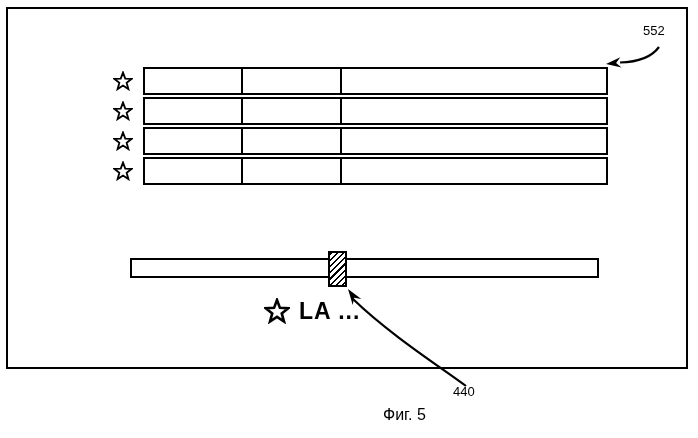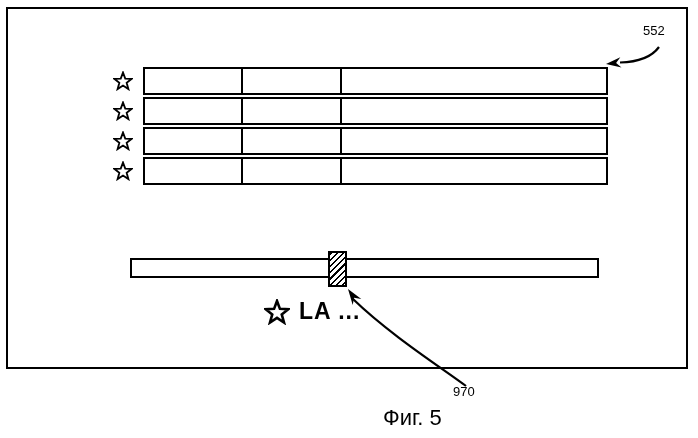--- a/index.html
+++ b/index.html
@@ -61,39 +61,39 @@
     left: 328px; top: 251px;
     width: 15px; height: 32px;
     border: 2px solid #000;
     background: repeating-linear-gradient(135deg, #000 0px, #000 1.6px, #fff 1.6px, #fff 4.4px);
     z-index: 3;
   }
   
   .slider-caption {
     position: absolute;
     left: 264px; top: 298px;
-    display: flex; align-items: center; gap: 9px;
+    display: flex; gap: 9px;
     font-weight: bold; font-size: 23px;
     letter-spacing: 1px;
     z-index: 2;
   }
   
   .ref-label {
     position: absolute;
     font-size: 13px;
     line-height: 1;
     z-index: 4;
   }
   .ref-552 { left: 643px; top: 24px; }
   .ref-550 { left: 453px; top: 385px; }
   
   .fig-caption {
     position: absolute;
     left: 383px; top: 405px;
-    font-size: 22px;
+    font-size: 16px;
     line-height: 1.2;
   }
   
   .overlay {
     position: absolute;
     left: 0; top: 0;
     width: 698px; height: 438px;
     z-index: 5;
     pointer-events: none;
   }
@@ -157,21 +157,21 @@
   <div class="slider-handle"></div>
 
   <div class="slider-caption">
     <svg class="star-icon" width="26" height="26" viewBox="0 0 24 24">
       <polygon points="12,1.8 14.7,9.08 22.46,9.4 16.37,14.22 18.47,21.7 12,17.4 5.53,21.7 7.63,14.22 1.54,9.4 9.3,9.08" fill="#ffffff" stroke="#000000" stroke-width="2.4" stroke-linejoin="miter"></polygon>
     </svg>
     <span>LA ...</span>
   </div>
 
   <div class="ref-label ref-552">552</div>
-  <div class="ref-label ref-550">970</div>
+  <div class="ref-label ref-550">440</div>
 
   <div class="fig-caption">Фиг. 5</div>
 
   <svg class="overlay" viewBox="0 0 698 438">
 
     <path d="M 659 47 C 651 58, 638 62, 620 62.5" fill="none" stroke="#000" stroke-width="2.2"></path>
     <polygon points="606,64 620.3,57.2 616.1,62.9 621.5,67.6" fill="#000"></polygon>
 
     <path d="M 466 386 C 445 370, 390 335, 353 299" fill="none" stroke="#000" stroke-width="2.2"></path>
     <polygon points="348,289 361.3,299 354.1,297.8 352.7,305" fill="#000"></polygon>

